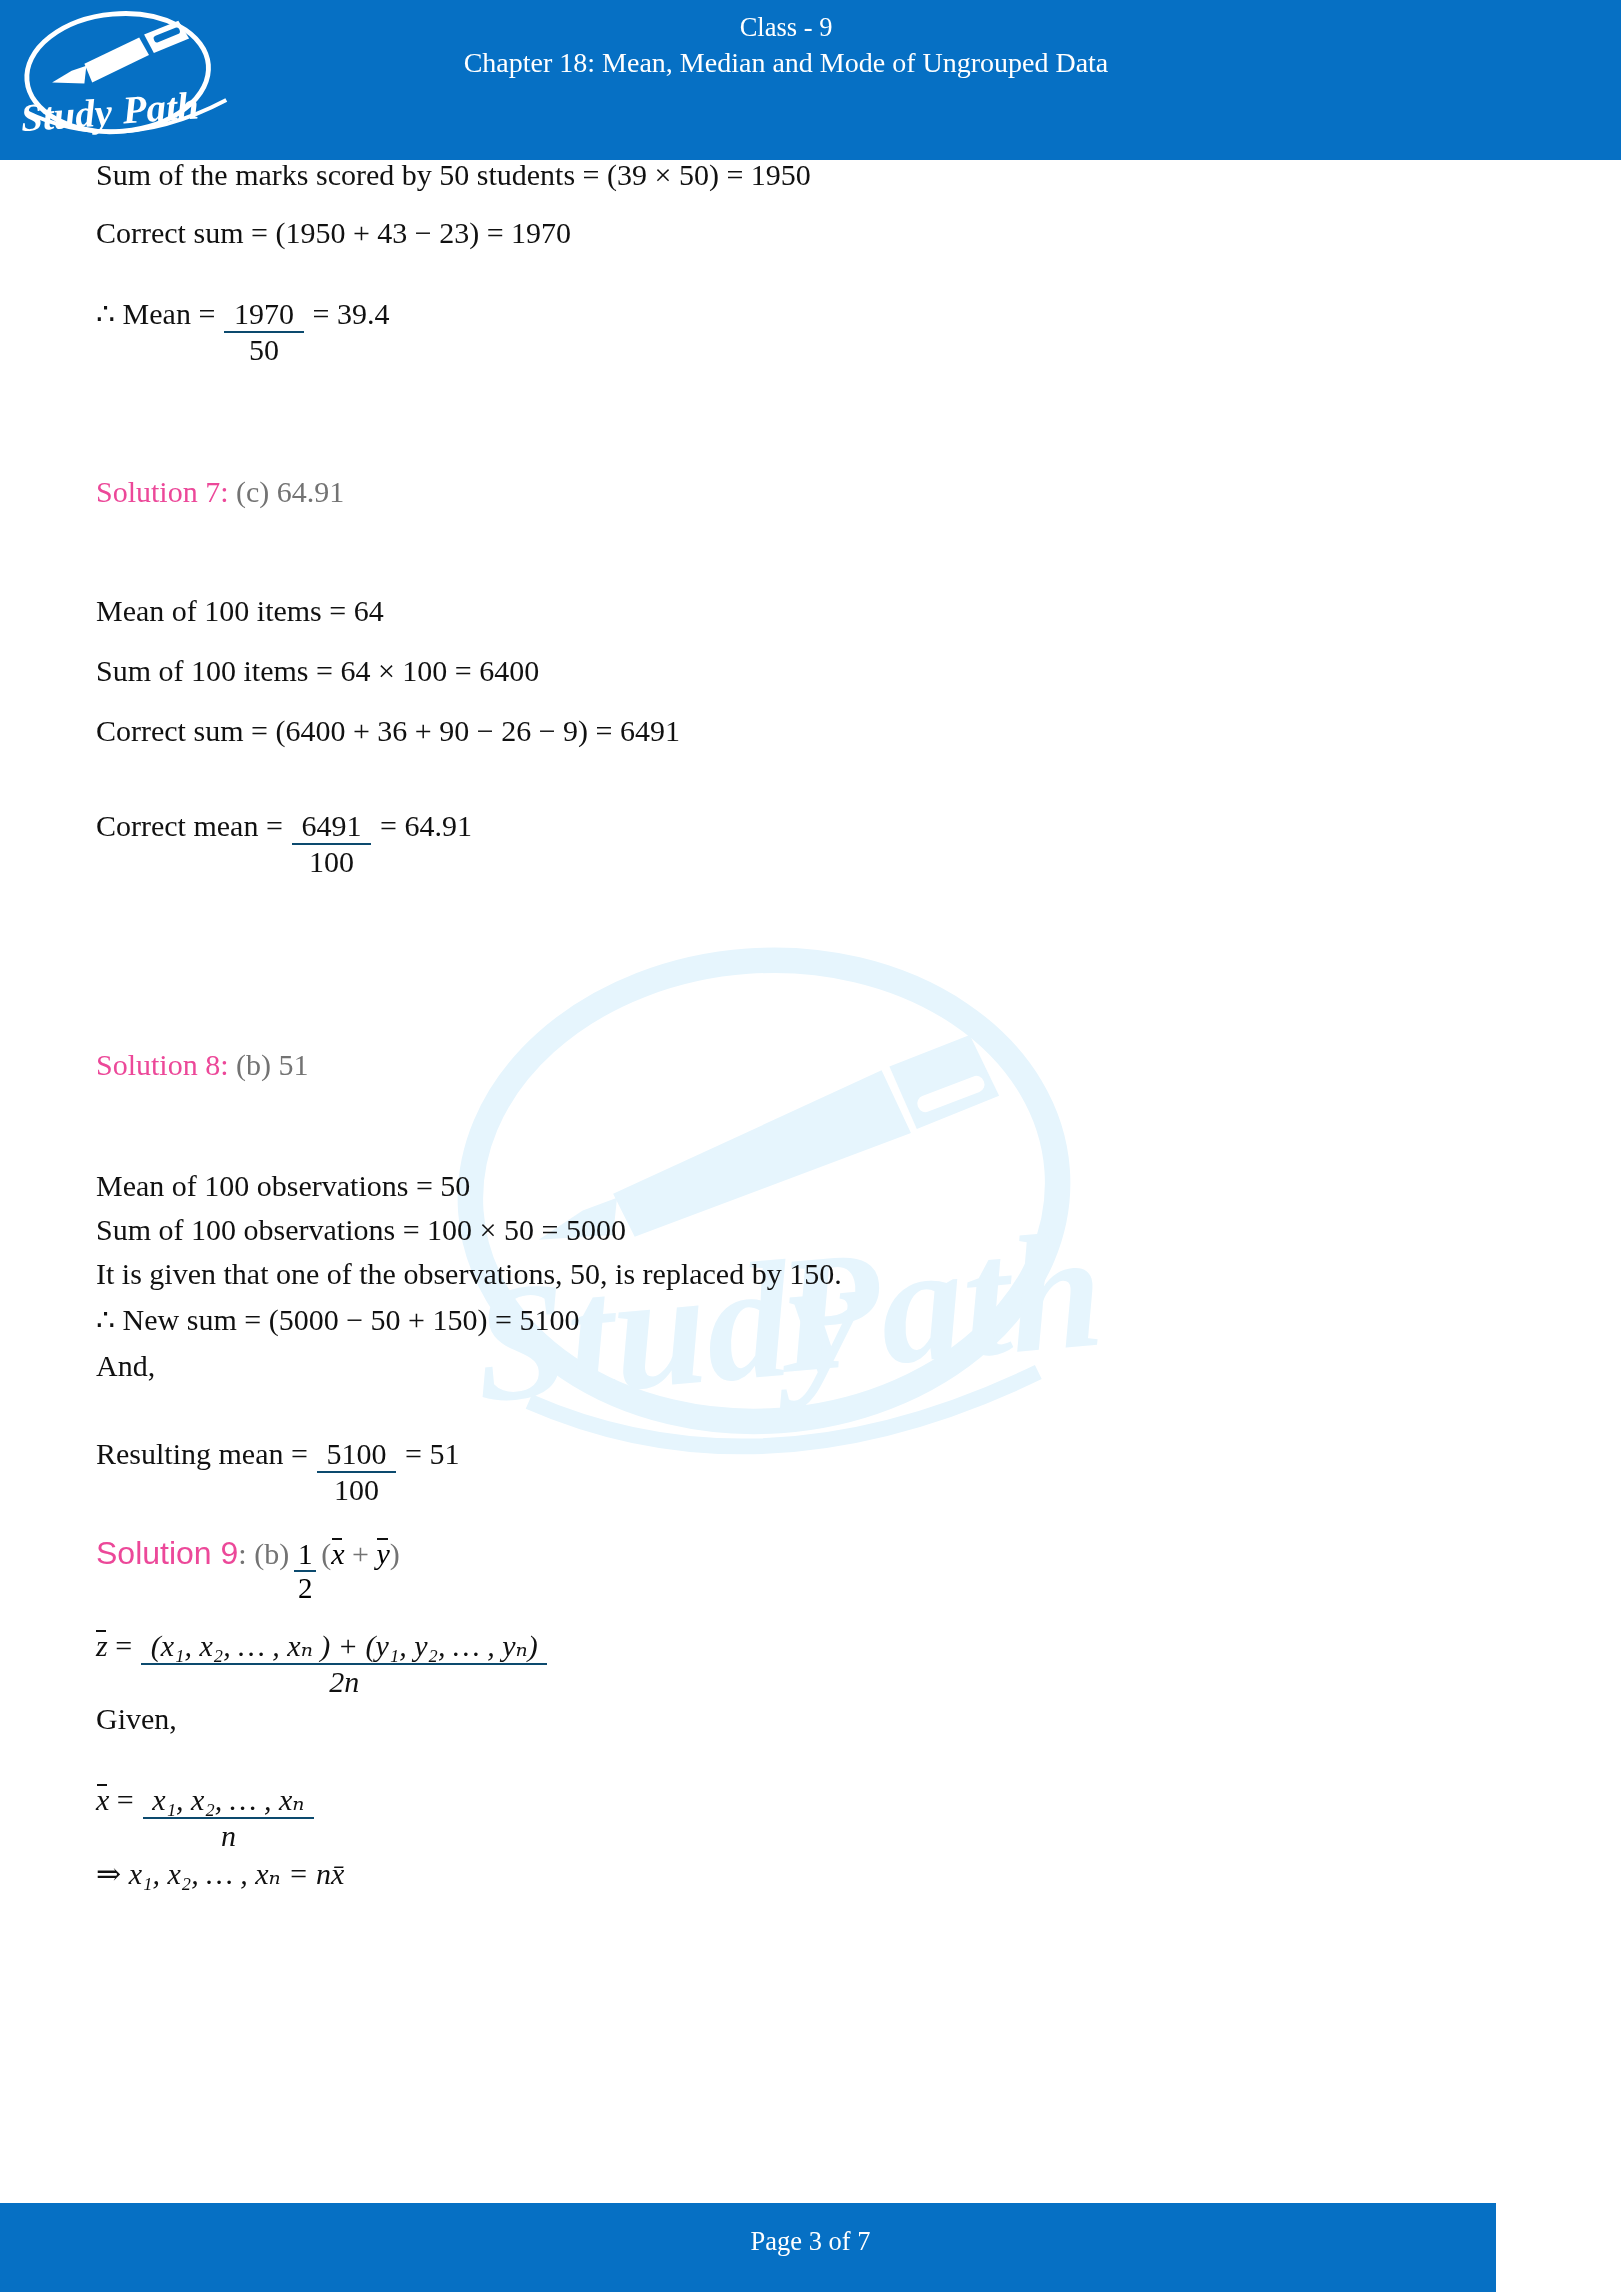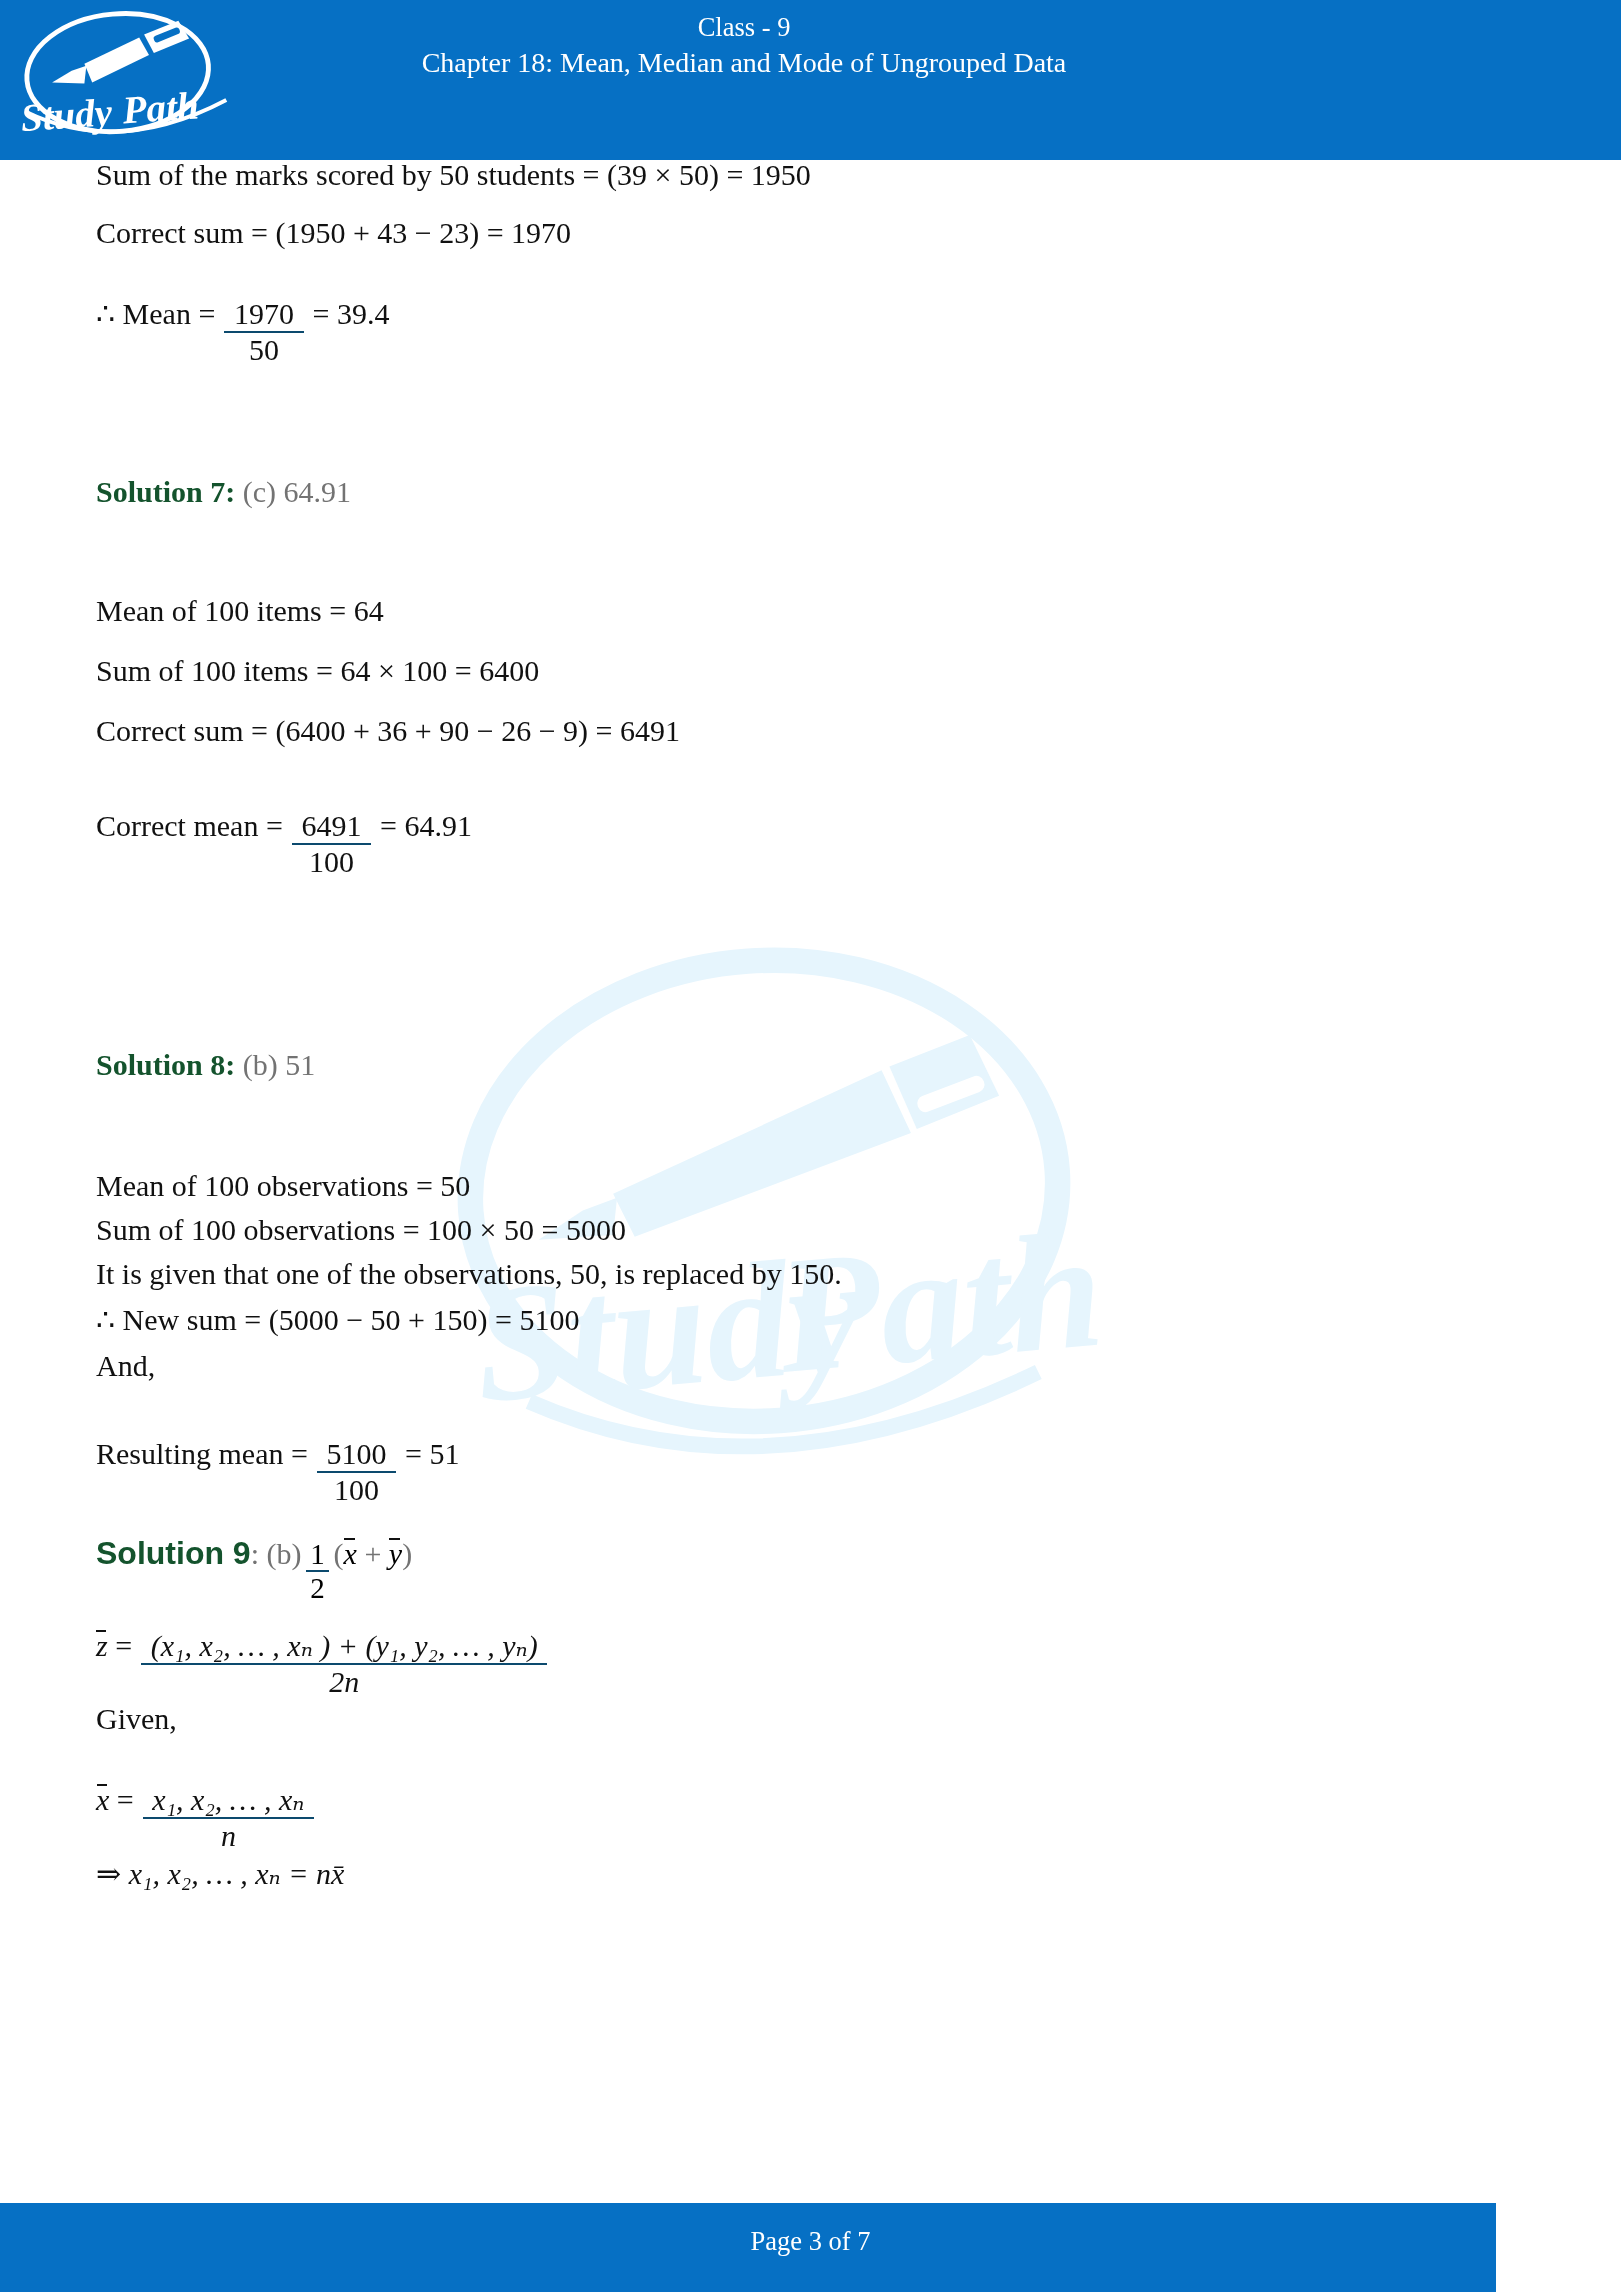--- a/index.html
+++ b/index.html
@@ -29,20 +29,21 @@
     background: #0670c4;
     box-sizing: border-box;
   }
   .header-titles {
     position: absolute;
     left: 0;
     top: 9.8px;
     width: 1488px;
     text-align: center;
     color: #ffffff;
+    padding-left: 42px;
   }
   .header-line {
     font-family: "Liberation Serif", "DejaVu Serif", serif;
     line-height: 1.32;
     white-space: nowrap;
   }
   .hl-1 { font-size: 26.5px; }
   .hl-2 { font-size: 28px; }
   .hl-3 { font-size: 28px; }
 
@@ -86,22 +87,22 @@
     line-height: 1.0;
   }
   .heading {
     position: absolute;
     left: 96px;
     font-size: 30px;
     white-space: nowrap;
     line-height: 1.0;
   }
   .sol-label {
-    color: #14532d;
-    font-weight: bold;
+    color: #ec4899;
+    font-weight: normal;
   }
   .sol-label.sans {
     font-family: "Liberation Sans", "DejaVu Sans", sans-serif;
     font-size: 32px;
     margin-top: 16px;
   }
   .sol-rest { color: #737373; }
 
   
   .frac {

